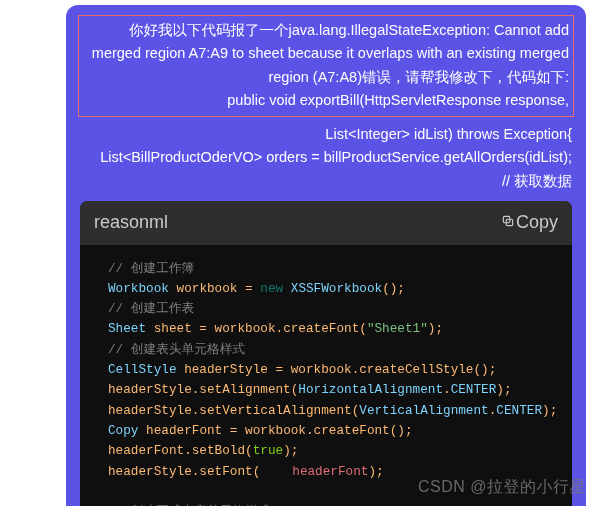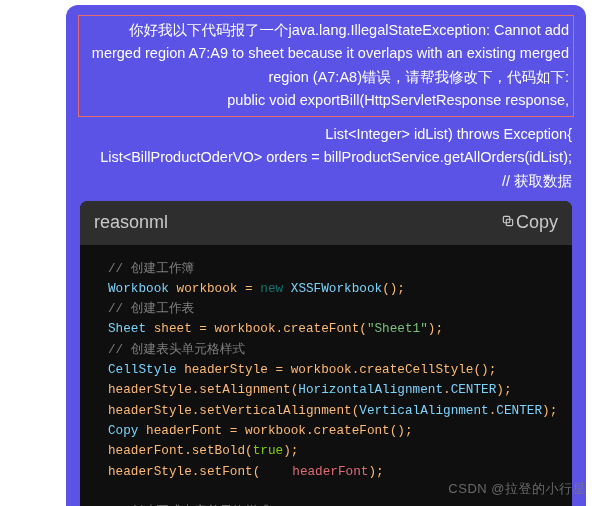--- a/index.html
+++ b/index.html
@@ -61,21 +61,21 @@
   .c-type    { color: #7dd3fc; }
   .c-kw      { color: #0f766e; }
   .c-num,.c-bool { color: #84cc16; }
   .c-str     { color: #7cc07c; }
   .c-ident   { color: #e06c75; margin-left: 32px; }
   .c-plain   { color: #fdba74; }
   .watermark {
     position: fixed;
     right: 18px;
     bottom: 8px;
-    font-size: 13px;
+    font-size: 16px;
     color: rgba(120,120,120,0.85);
     font-family: "Microsoft YaHei", sans-serif;
     pointer-events: none;
     letter-spacing: 0.5px;
   }
 </style>
 </head>
 <body>
 
 <div class="chat-card">

